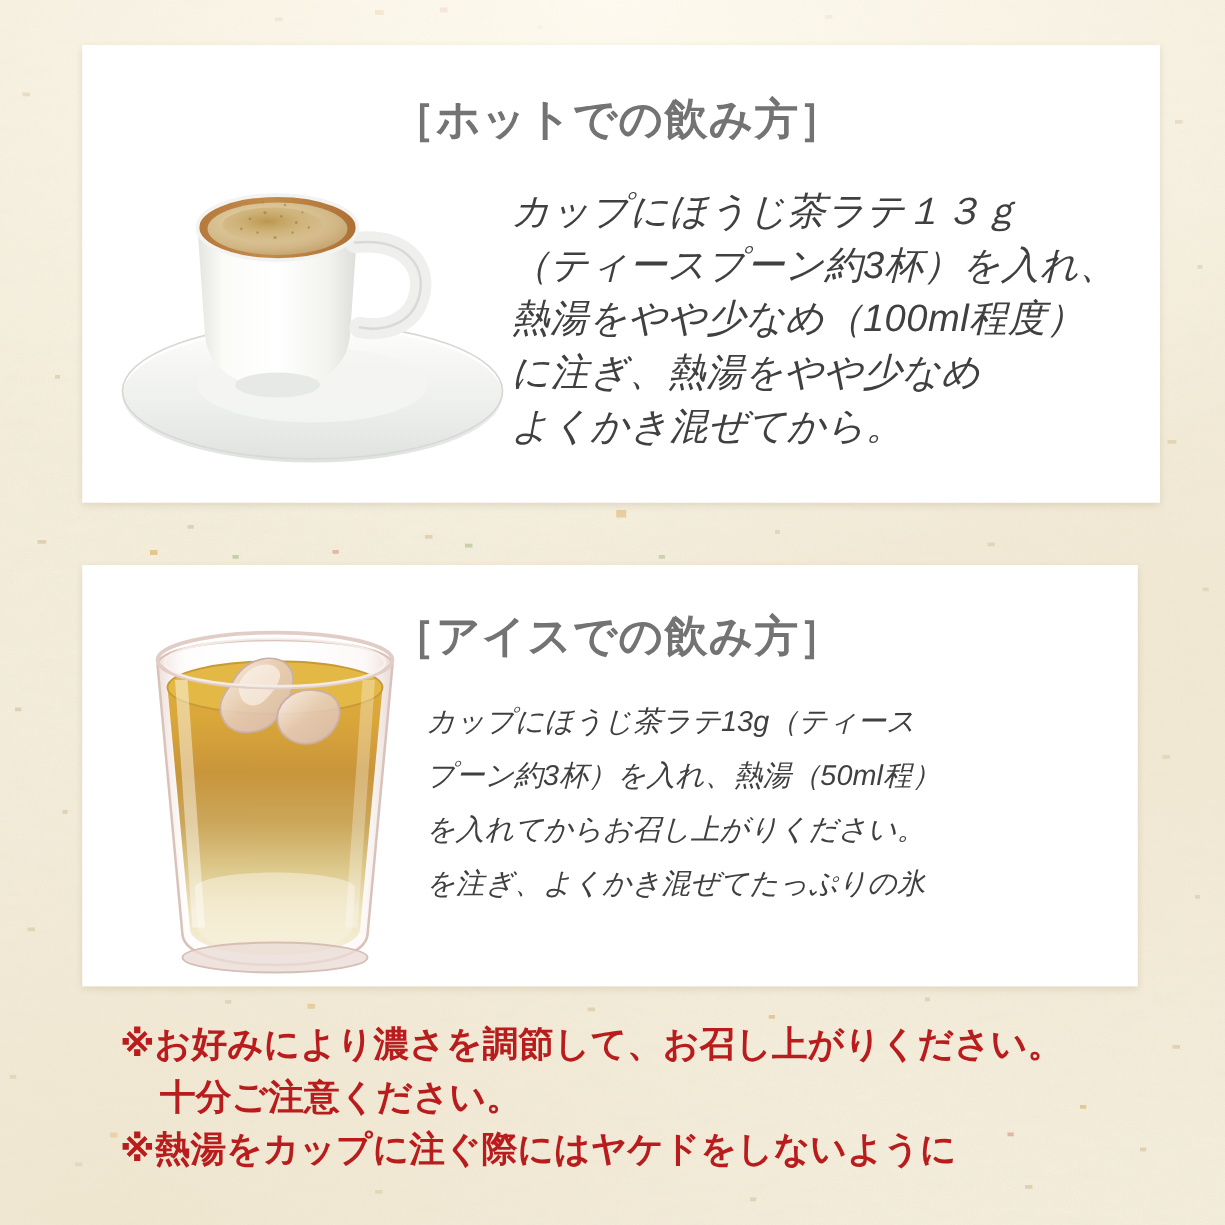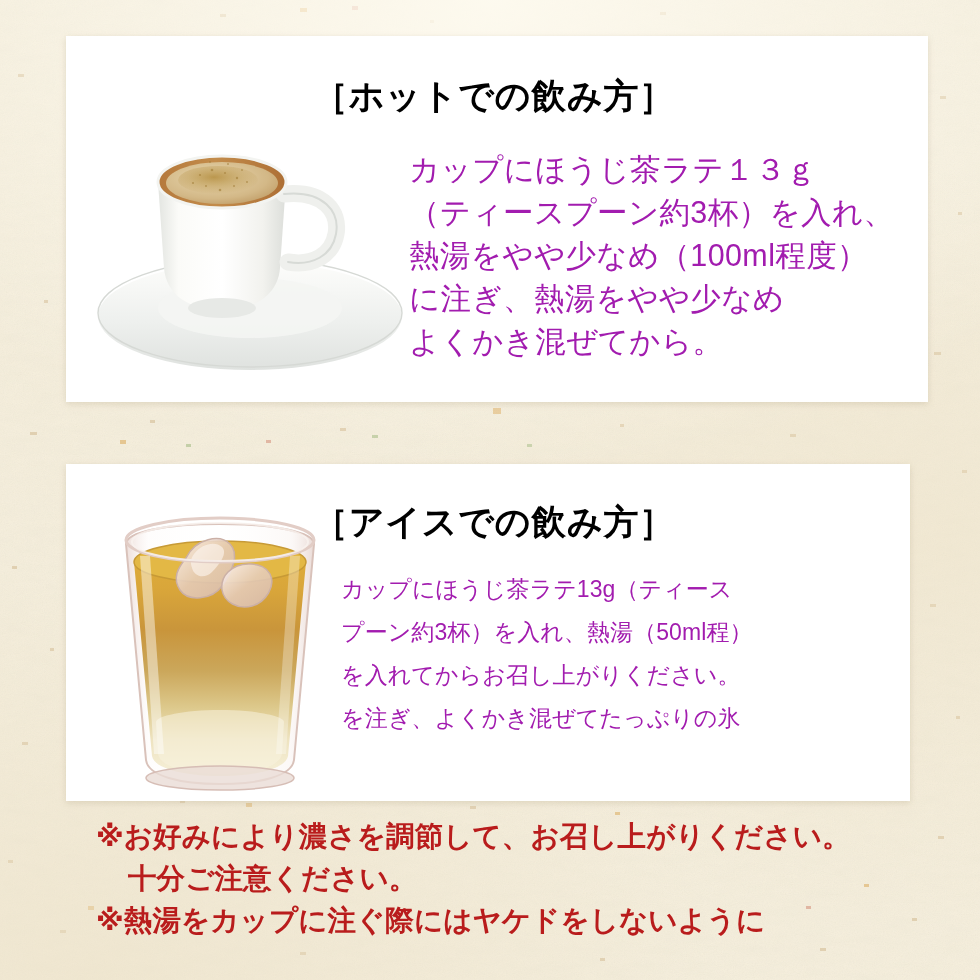--- a/index.html
+++ b/index.html
@@ -47,40 +47,41 @@
     background: #ffffff;
     filter: drop-shadow(0 2px 3px rgba(150,130,95,.22));
   }
   .card-mask {
     position: absolute;
     inset: 0;
     background: #ffffff;
   }
 
   #card-hot  { left: 66px; top: 36px;  width: 862px; height: 366px; }
-  #card-iced { left: 66px; top: 452px; width: 844px; height: 337px; margin-top: 12px; }
+  #card-iced { left: 66px; top: 452px; width: 844px; height: 337px; }
 
   
   .card-heading {
     position: absolute;
-    color: #000000;
+    color: #737373;
     font-size: 35px;
     font-weight: 700;
     letter-spacing: .02em;
     white-space: nowrap;
     line-height: 1;
   }
   #heading-hot  { left: 313px; top: 78px; }
   #heading-iced { left: 313px; top: 492px; }
 
   
   .body-copy {
     position: absolute;
-    color: #a21caf;
+    color: #404040;
     font-weight: 500;
+    font-style: italic;
   }
   .body-copy .line {
     white-space: nowrap;
     display: block;
   }
 
   #copy-hot {
     left: 409px;
     top: 148px;
     font-size: 30.5px;

